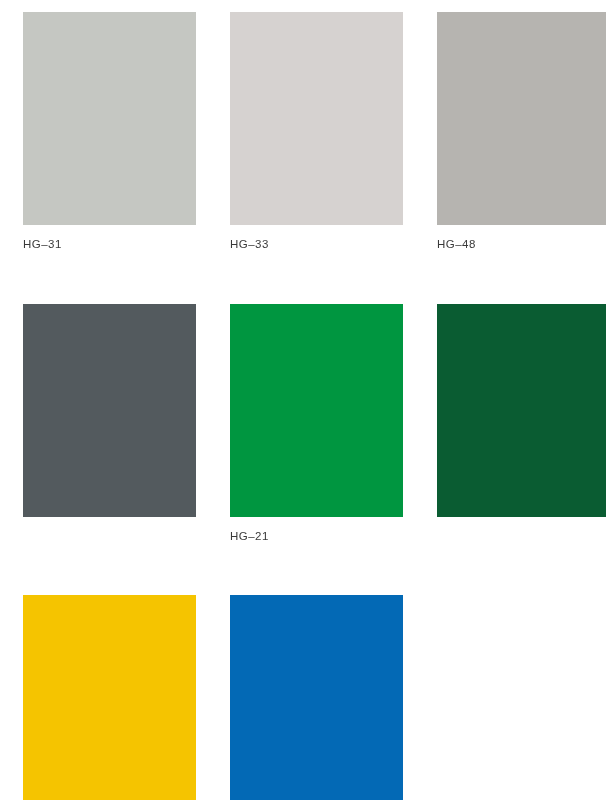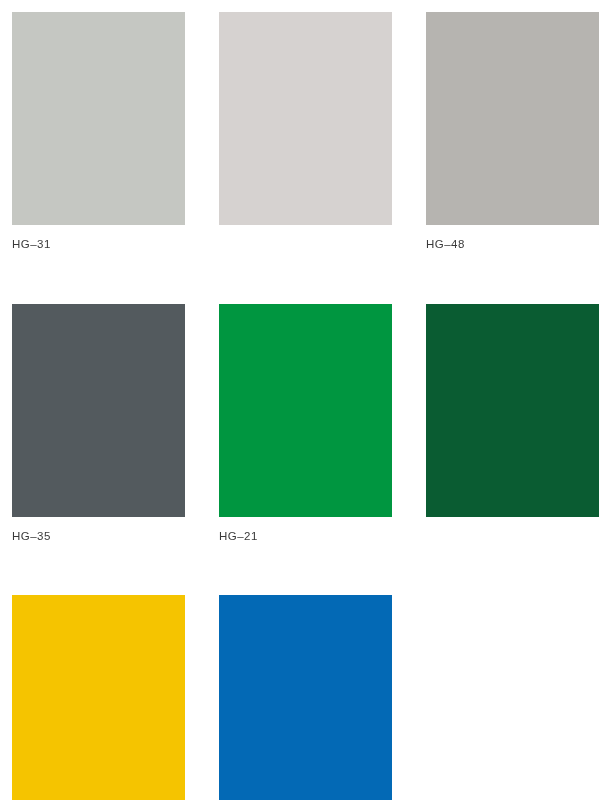--- a/index.html
+++ b/index.html
@@ -15,21 +15,21 @@
     -webkit-font-smoothing: antialiased;
     overflow: hidden;
   }
 
   .swatch-sheet {
     position: relative;
     width: 606px;
     height: 800px;
     background: #ffffff;
     box-sizing: border-box;
-    padding: 12px 12px 0 12px;
+    padding: 12px 12px 0 23px;
   }
 
   .swatch-grid {
     display: grid;
     grid-template-columns: repeat(3, 173px);
     grid-template-rows: repeat(3, auto);
     column-gap: 34px;
     row-gap: 53px;
   }
 
@@ -60,28 +60,28 @@
 
 <div class="swatch-sheet" style="background: rgb(255, 255, 255);">
   <div class="swatch-grid">
 
   <div class="swatch-cell">
         <div class="swatch-chip" style="background-color: rgb(197, 199, 194);"></div>
         <div class="swatch-label" style="color: rgb(58, 58, 58);">HG–31</div>
       </div>
       <div class="swatch-cell">
         <div class="swatch-chip" style="background-color: rgb(214, 210, 208);"></div>
+        <div class="swatch-label" style="color: rgb(58, 58, 58);">HG–33</div>
       </div>
       <div class="swatch-cell">
         <div class="swatch-chip" style="background-color: rgb(182, 180, 176);"></div>
         <div class="swatch-label" style="color: rgb(58, 58, 58);">HG–48</div>
       </div>
       <div class="swatch-cell">
         <div class="swatch-chip" style="background-color: rgb(83, 90, 94);"></div>
-        <div class="swatch-label" style="color: rgb(58, 58, 58);">HG–35</div>
       </div>
       <div class="swatch-cell">
         <div class="swatch-chip" style="background-color: rgb(0, 150, 64);"></div>
         <div class="swatch-label" style="color: rgb(58, 58, 58);">HG–21</div>
       </div>
       <div class="swatch-cell">
         <div class="swatch-chip" style="background-color: rgb(10, 92, 50);"></div>
       </div>
       <div class="swatch-cell">
         <div class="swatch-chip" style="background-color: rgb(245, 196, 0);"></div>

